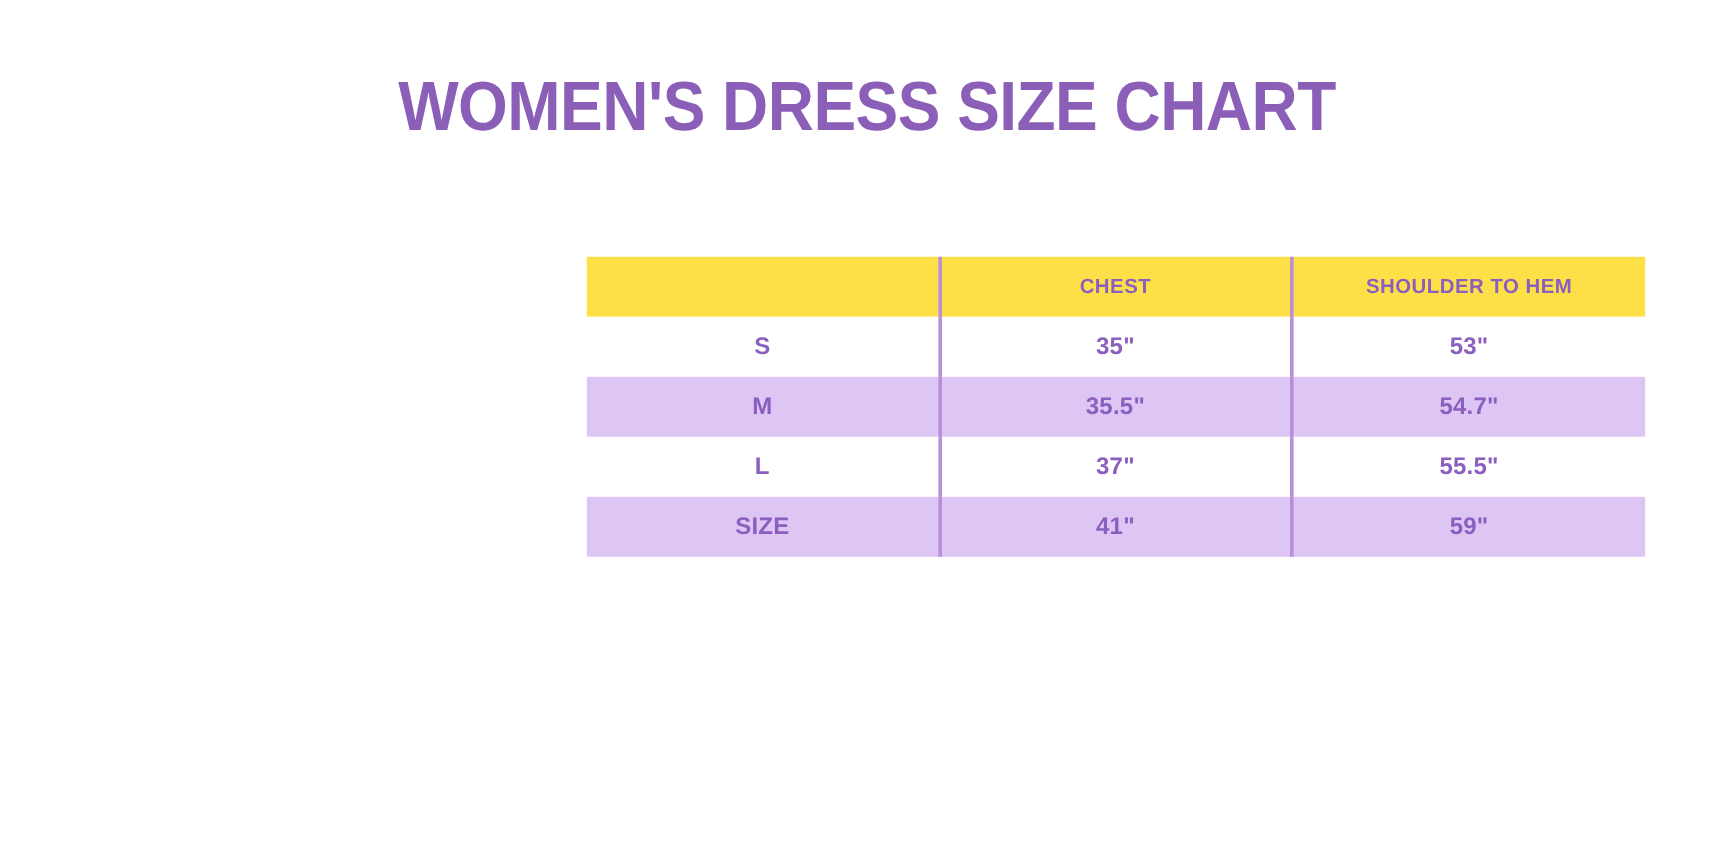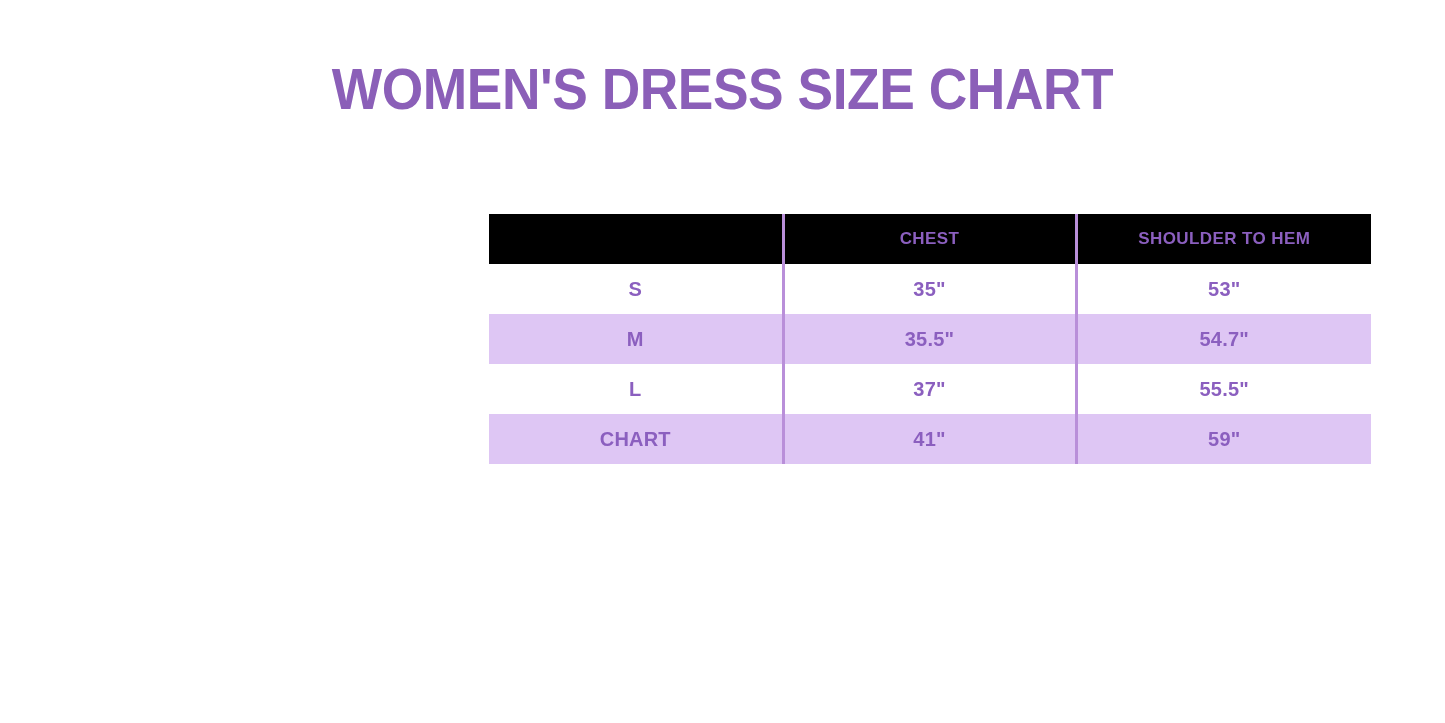--- a/index.html
+++ b/index.html
@@ -70,21 +70,21 @@
     border: none;
   }
 
   
   table.size-table th.divide,
   table.size-table td.divide {
     border-left: 3px solid #B98FD9;
   }
 
   table.size-table thead th {
-    background: #000000;
+    background: #fde047;
     font-size: 17px;
     letter-spacing: 0.4px;
     margin-top: 16px;
   }
 
   table.size-table tbody td {
     font-size: 20px;
     letter-spacing: 0.2px;
   }
 
@@ -127,21 +127,21 @@
           <td>M</td>
           <td class="divide">35.5"</td>
           <td class="divide">54.7"</td>
         </tr>
         <tr class="row-odd">
           <td>L</td>
           <td class="divide">37"</td>
           <td class="divide">55.5"</td>
         </tr>
         <tr class="row-even">
-          <td>CHART</td>
+          <td>SIZE</td>
           <td class="divide">41"</td>
           <td class="divide">59"</td>
         </tr>
       </tbody>
     </table>
   </div>
 
 </div>
 
 </body></html>

